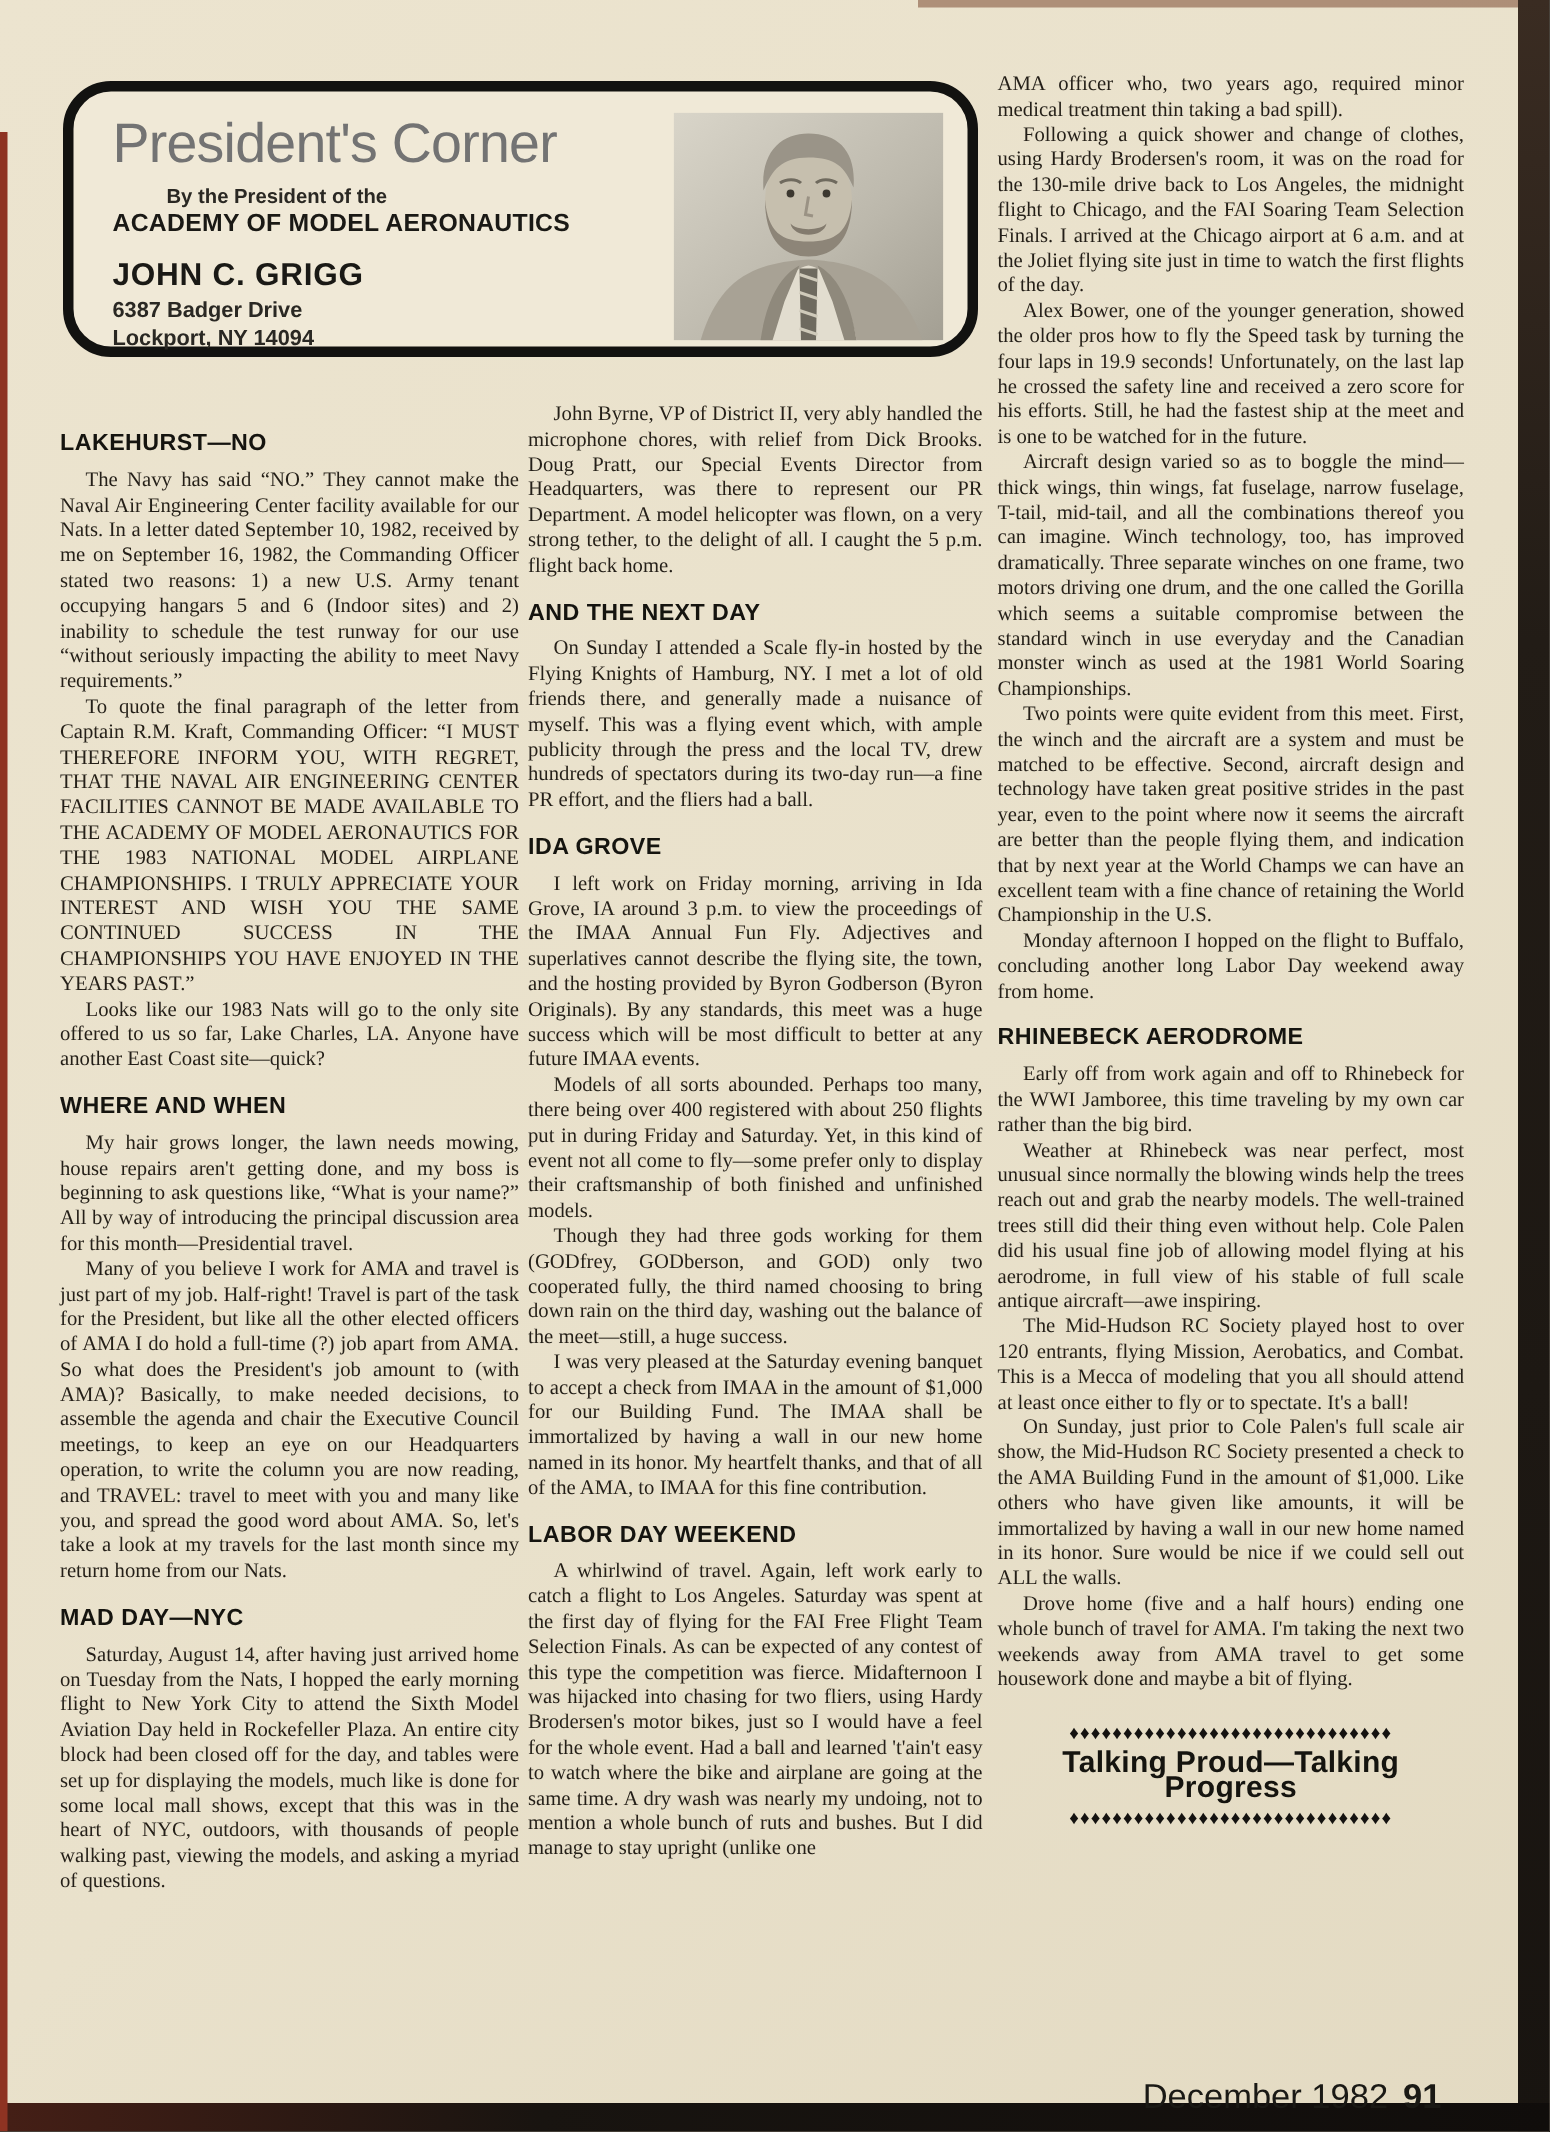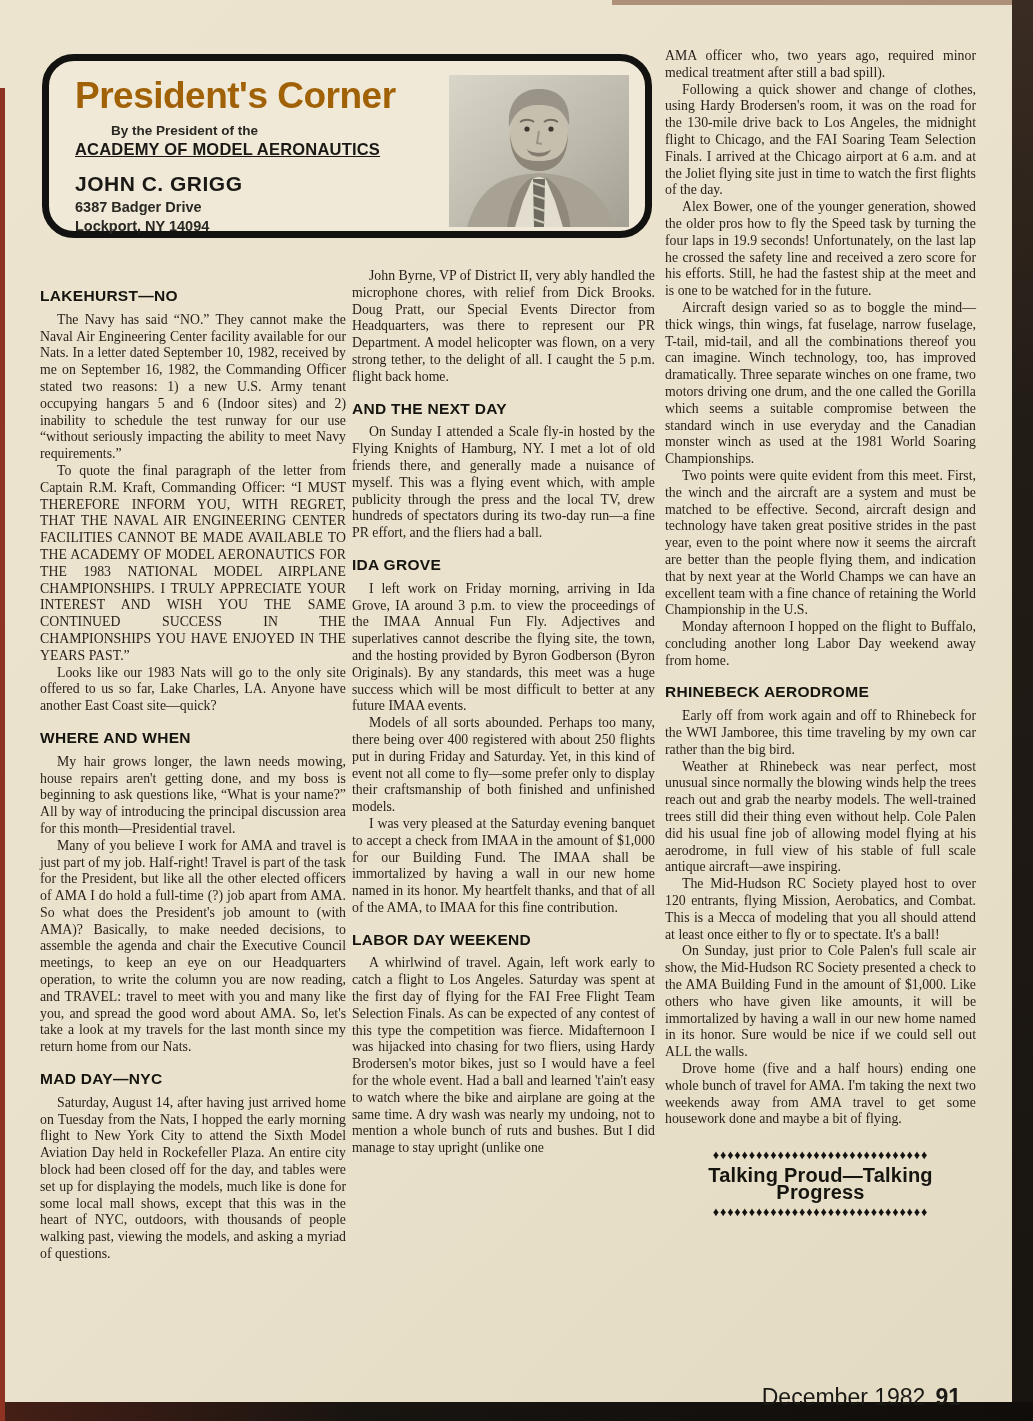--- a/index.html
+++ b/index.html
@@ -18,23 +18,23 @@
   .edge-left-red { position:absolute; left:0; top:88px; bottom:0; width:5px; background:#8e3322; }
   .edge-top { position:absolute; top:0; right:21px; width:400px; height:5px; background:#7c4a33; opacity:.55; }
 
   
   .header-box {
     position:absolute; left:42px; top:54px; width:610px; height:184px;
     border:7px solid #121210; border-radius:32px;
     background:#f0e9d7; box-sizing:border-box; padding:12px 18px 10px 26px;
     font-family:"Liberation Sans", sans-serif;
   }
-  .hb-title  { font-size:37px; font-weight:bold; letter-spacing:-0.5px; color:#a16207; margin:2px 0 6px 0; }
+  .hb-title  { font-size:37px; font-weight:normal; letter-spacing:-0.5px; color:#737373; margin:2px 0 6px 0; }
   .hb-by     { font-size:13.5px; font-weight:bold; color:#2a2823; margin-top:6px;margin-left:36px; }
-  .hb-acad   { font-size:16.5px; font-weight:bold; color:#1a1915; margin-top:2px; letter-spacing:0.2px;text-decoration:underline; }
+  .hb-acad   { font-size:16.5px; font-weight:bold; color:#1a1915; margin-top:2px; letter-spacing:0.2px; }
   .hb-author { font-size:21px; font-weight:bold; color:#1a1915; margin-top:13px; letter-spacing:0.5px; }
   .hb-addr   { font-size:14.5px; font-weight:bold; color:#2a2823; margin-top:3px; }
   .hb-photo  { position:absolute; top:14px; right:16px; width:180px; height:152px; overflow:hidden; }
 
   
   .col { position:absolute; font-size:13.8px; line-height:16.8px; text-align:justify; }
   .col1 { left:40px;  top:268px; width:306px; }
   .col2 { left:352px; top:268px; width:303px; }
   .col3 { left:665px; top:48px;  width:311px; }
   .col h2 {
@@ -119,27 +119,28 @@
     <p>Saturday, August 14, after having just arrived home on Tuesday from the Nats, I hopped the early morning flight to New York City to attend the Sixth Model Aviation Day held in Rockefeller Plaza. An entire city block had been closed off for the day, and tables were set up for displaying the models, much like is done for some local mall shows, except that this was in the heart of NYC, outdoors, with thousands of people walking past, viewing the models, and asking a myriad of questions.</p>
   </div>
 
   <div class="col col2">
     <p>John Byrne, VP of District II, very ably handled the microphone chores, with relief from Dick Brooks. Doug Pratt, our Special Events Director from Headquarters, was there to represent our PR Department. A model helicopter was flown, on a very strong tether, to the delight of all. I caught the 5 p.m. flight back home.</p>
     <h2>AND THE NEXT DAY</h2>
     <p>On Sunday I attended a Scale fly-in hosted by the Flying Knights of Hamburg, NY. I met a lot of old friends there, and generally made a nuisance of myself. This was a flying event which, with ample publicity through the press and the local TV, drew hundreds of spectators during its two-day run—a fine PR effort, and the fliers had a ball.</p>
     <h2>IDA GROVE</h2>
     <p>I left work on Friday morning, arriving in Ida Grove, IA around 3 p.m. to view the proceedings of the IMAA Annual Fun Fly. Adjectives and superlatives cannot describe the flying site, the town, and the hosting provided by Byron Godberson (Byron Originals). By any standards, this meet was a huge success which will be most difficult to better at any future IMAA events.</p>
     <p>Models of all sorts abounded. Perhaps too many, there being over 400 registered with about 250 flights put in during Friday and Saturday. Yet, in this kind of event not all come to fly—some prefer only to display their craftsmanship of both finished and unfinished models.</p>
+    <p>Though they had three gods working for them (GODfrey, GODberson, and GOD) only two cooperated fully, the third named choosing to bring down rain on the third day, washing out the balance of the meet—still, a huge success.</p>
     <p>I was very pleased at the Saturday evening banquet to accept a check from IMAA in the amount of $1,000 for our Building Fund. The IMAA shall be immortalized by having a wall in our new home named in its honor. My heartfelt thanks, and that of all of the AMA, to IMAA for this fine contribution.</p>
     <h2>LABOR DAY WEEKEND</h2>
     <p>A whirlwind of travel. Again, left work early to catch a flight to Los Angeles. Saturday was spent at the first day of flying for the FAI Free Flight Team Selection Finals. As can be expected of any contest of this type the competition was fierce. Midafternoon I was hijacked into chasing for two fliers, using Hardy Brodersen's motor bikes, just so I would have a feel for the whole event. Had a ball and learned 't'ain't easy to watch where the bike and airplane are going at the same time. A dry wash was nearly my undoing, not to mention a whole bunch of ruts and bushes. But I did manage to stay upright (unlike one</p>
   </div>
 
   <div class="col col3">
-    <p class="noindent">AMA officer who, two years ago, required minor medical treatment after still a bad spill).</p>
+    <p class="noindent">AMA officer who, two years ago, required minor medical treatment thin taking a bad spill).</p>
     <p>Following a quick shower and change of clothes, using Hardy Brodersen's room, it was on the road for the 130-mile drive back to Los Angeles, the midnight flight to Chicago, and the FAI Soaring Team Selection Finals. I arrived at the Chicago airport at 6 a.m. and at the Joliet flying site just in time to watch the first flights of the day.</p>
     <p>Alex Bower, one of the younger generation, showed the older pros how to fly the Speed task by turning the four laps in 19.9 seconds! Unfortunately, on the last lap he crossed the safety line and received a zero score for his efforts. Still, he had the fastest ship at the meet and is one to be watched for in the future.</p>
     <p>Aircraft design varied so as to boggle the mind—thick wings, thin wings, fat fuselage, narrow fuselage, T-tail, mid-tail, and all the combinations thereof you can imagine. Winch technology, too, has improved dramatically. Three separate winches on one frame, two motors driving one drum, and the one called the Gorilla which seems a suitable compromise between the standard winch in use everyday and the Canadian monster winch as used at the 1981 World Soaring Championships.</p>
     <p>Two points were quite evident from this meet. First, the winch and the aircraft are a system and must be matched to be effective. Second, aircraft design and technology have taken great positive strides in the past year, even to the point where now it seems the aircraft are better than the people flying them, and indication that by next year at the World Champs we can have an excellent team with a fine chance of retaining the World Championship in the U.S.</p>
     <p>Monday afternoon I hopped on the flight to Buffalo, concluding another long Labor Day weekend away from home.</p>
     <h2>RHINEBECK AERODROME</h2>
     <p>Early off from work again and off to Rhinebeck for the WWI Jamboree, this time traveling by my own car rather than the big bird.</p>
     <p>Weather at Rhinebeck was near perfect, most unusual since normally the blowing winds help the trees reach out and grab the nearby models. The well-trained trees still did their thing even without help. Cole Palen did his usual fine job of allowing model flying at his aerodrome, in full view of his stable of full scale antique aircraft—awe inspiring.</p>
     <p>The Mid-Hudson RC Society played host to over 120 entrants, flying Mission, Aerobatics, and Combat. This is a Mecca of modeling that you all should attend at least once either to fly or to spectate. It's a ball!</p>
     <p>On Sunday, just prior to Cole Palen's full scale air show, the Mid-Hudson RC Society presented a check to the AMA Building Fund in the amount of $1,000. Like others who have given like amounts, it will be immortalized by having a wall in our new home named in its honor. Sure would be nice if we could sell out ALL the walls.</p>

